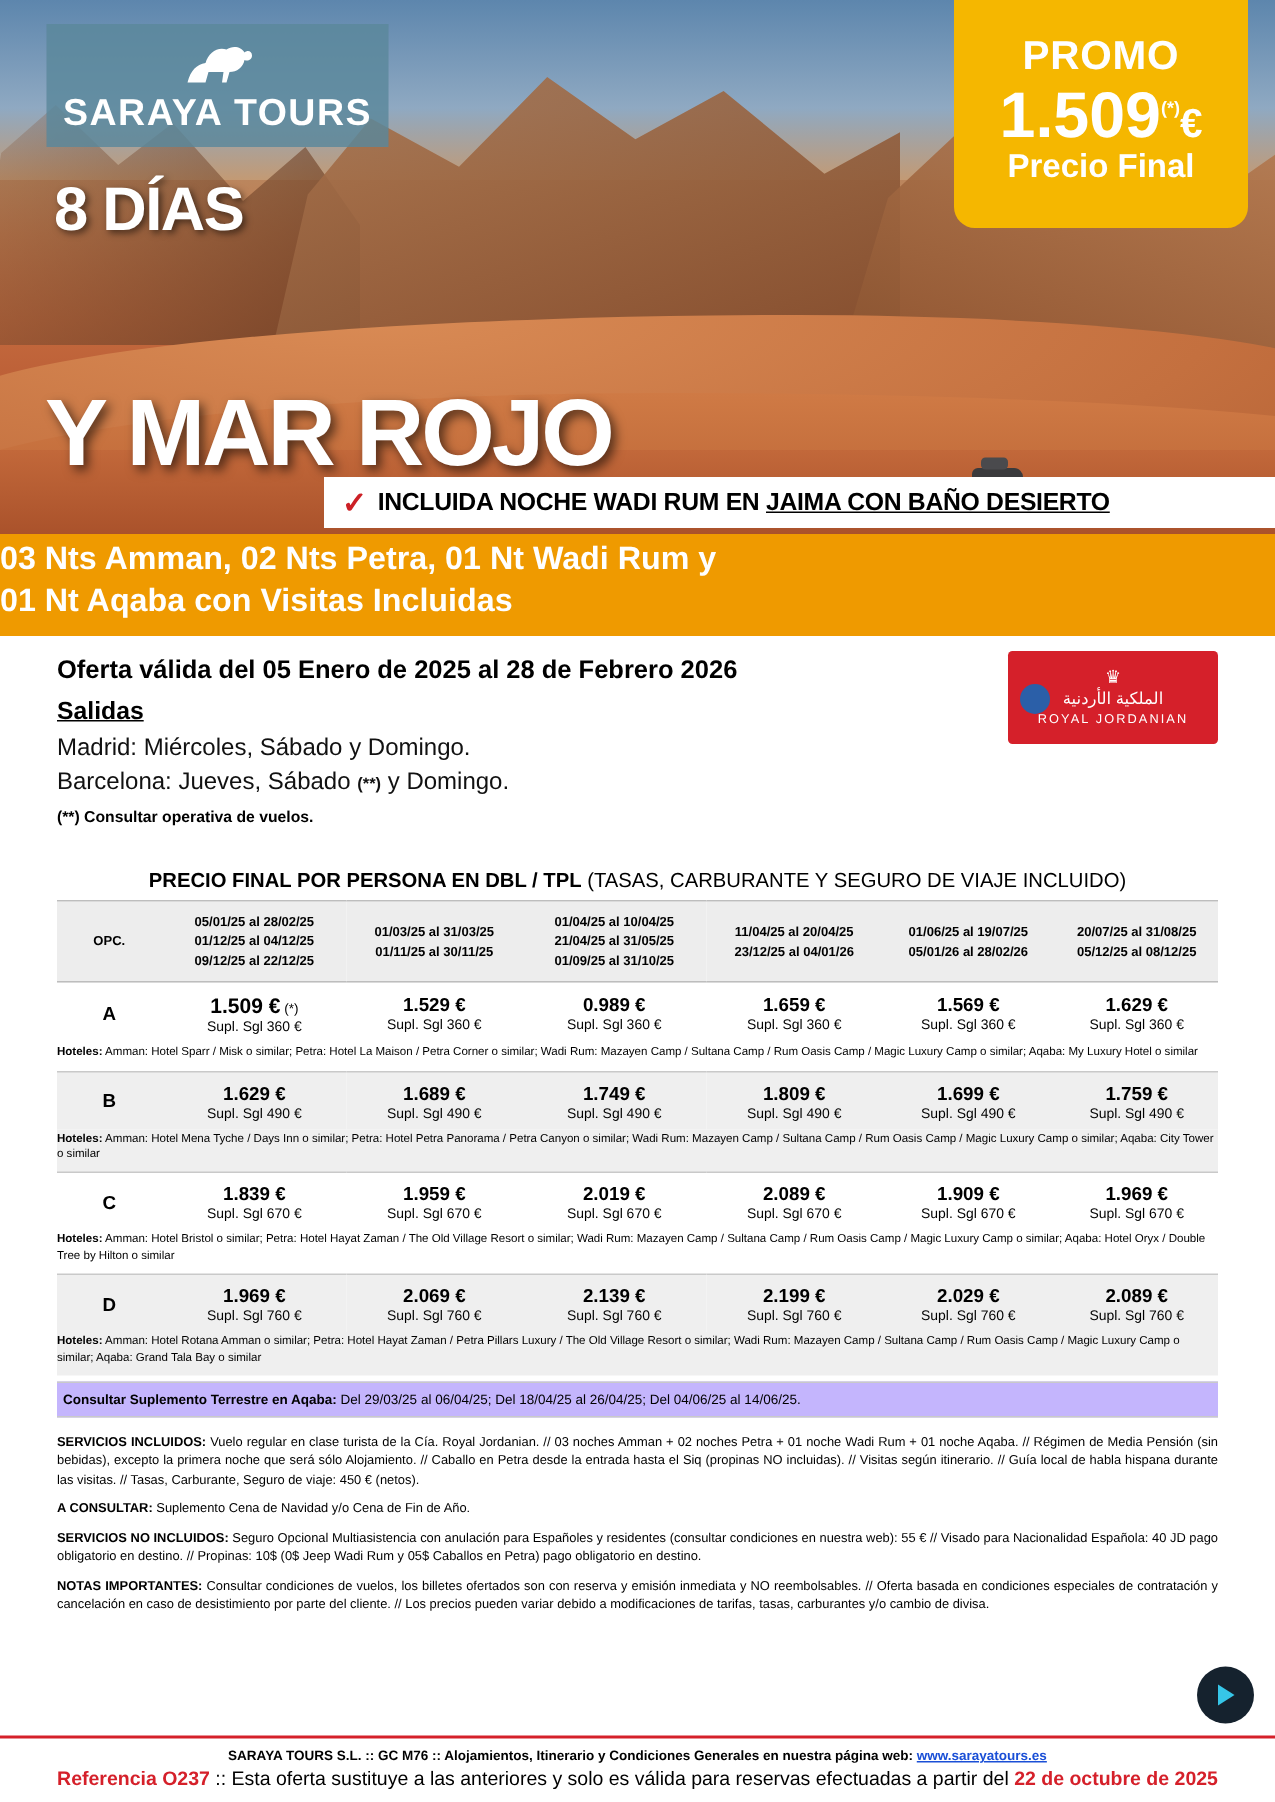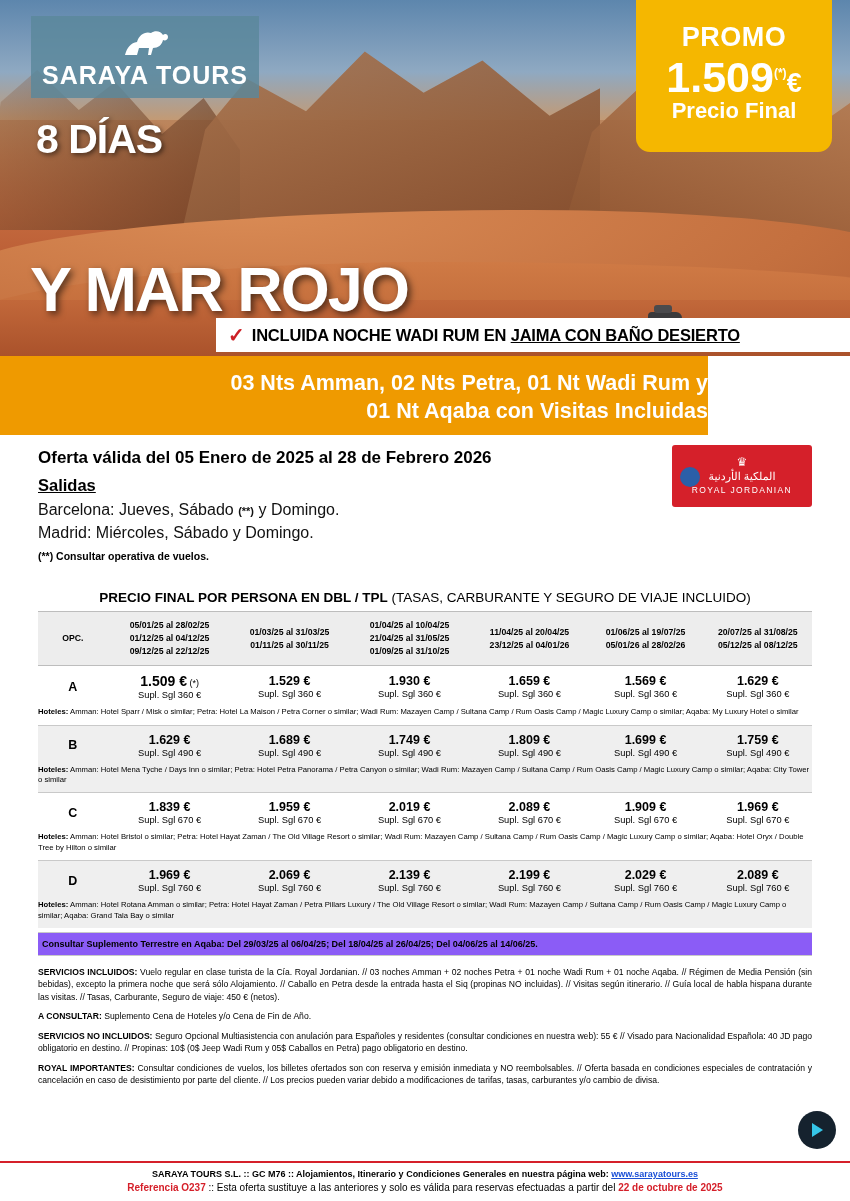--- a/index.html
+++ b/index.html
@@ -102,22 +102,22 @@
     background:#ffffff;
     display:flex; align-items:center;
     padding-left:12px;
   }
   .check-mark { color:#cc2026; font-size:20px; font-weight:bold; margin-right:7px; }
   .check-text { font-size:16.5px; font-weight:bold; color:#000; letter-spacing:-.2px; }
   .check-text .u { text-decoration: underline; }
 
   
   .orange-strip {
-    width:708px; background:#ef9a00; color:#ffffff;
-    text-align:right; padding:13px 0 9px;
+    width:850px; background:#ef9a00; color:#ffffff;
+    text-align:left; padding:2px 0 9px;
   }
   .orange-strip div { font-size:21.5px; font-weight:bold; line-height:1.32; }
 
   
   .content { padding: 13px 38px 0 38px; position:relative; }
   .valid { font-size:17px; font-weight:bold; color:#000; margin-bottom:8px; }
   .salidas { font-size:16.5px; font-weight:bold; text-decoration:underline; margin-bottom:3px; }
   .dep-line { font-size:16px; color:#111; line-height:1.45; }
   .dep-line .sm { font-size:11px; font-weight:bold; }
   .consult-note { font-size:10.5px; font-weight:bold; margin-top:6px; }
@@ -157,39 +157,39 @@
   .rate-row .big { font-size:14px; }
   .rate-row .ast { font-size:9px; font-weight:normal; }
   .hotels-row td {
     font-size:7.7px; line-height:1.35; padding:1px 0 7px; color:#000;
   }
   .hotels-row b { font-size:7.7px; }
   .band-grey { background:#efefef; }
   .rowsep { border-top:1px solid #c9c9c9; }
 
   .terrestre {
-    font-size:9px; font-weight:bold; padding:6px 0 6px 4px;
+    font-size:9px; font-weight:normal; padding:6px 0 6px 4px;
     border-top:1px solid #c9c9c9; border-bottom:1px solid #c9c9c9;
-    background:#8b5cf6; margin-top:4px;
+    background:#c4b5fd; margin-top:4px;
   }
 
   
   .legal { margin-top:10px; font-size:8.6px; line-height:1.45; color:#000; text-align:justify; }
   .legal p { margin-bottom:7px; }
   .legal b { font-weight:bold; }
 
   
   .footer {
     position:absolute; left:0; bottom:0; width:850px;
     border-top:2px solid #d5202a;
     padding:6px 0 8px; text-align:center;
   }
   .footer .l1 { font-size:9px; font-weight:bold; color:#000; }
   .footer .l1 a { color:#1a4fd6; }
-  .footer .l2 { font-size:10px; margin-top:3px; color:#000; }
+  .footer .l2 { font-size:13px; margin-top:3px; color:#000; }
   .footer .l2 .ref { color:#d5202a; font-weight:bold; }
   .footer .l2 .red { color:#d5202a; font-weight:bold; }
 
   .fab {
     position:absolute; right:14px; bottom:52px; width:38px; height:38px;
     border-radius:50%; background:#15222e;
     display:flex; align-items:center; justify-content:center;
   }
   .fab .tri { width:0;height:0;border-left:11px solid #36c6e8;border-top:7px solid transparent;border-bottom:7px solid transparent; }
 </style>
@@ -239,22 +239,22 @@
 
   <div class="rj-logo">
     <div class="rj-circle"></div>
     <div class="rj-crown">♛</div>
     <div class="rj-ar">الملكية الأردنية</div>
     <div class="rj-en">ROYAL JORDANIAN</div>
   </div>
 
   <div class="valid">Oferta válida del 05 Enero de 2025 al 28 de Febrero 2026</div>
   <div class="salidas">Salidas</div>
+  <div class="dep-line">Madrid: Miércoles, Sábado y Domingo.</div>
   <div class="dep-line"><span>Barcelona: Jueves, Sábado </span><span class="sm">(**)</span><span> y Domingo.</span></div>
-  <div class="dep-line">Madrid: Miércoles, Sábado y Domingo.</div>
   <div class="consult-note">(**) Consultar operativa de vuelos.</div>
 
   <div class="price-head"><b>PRECIO FINAL POR PERSONA EN DBL / TPL</b><span> (TASAS, CARBURANTE Y SEGURO DE VIAJE INCLUIDO)</span></div>
 
   <table class="tbl">
     <colgroup>
       <col style="width:9%">
         <col style="width:16%">
         <col style="width:15%">
         <col style="width:16%">
@@ -269,21 +269,21 @@
           <td>01/03/25 al 31/03/25<br>01/11/25 al 30/11/25</td>
           <td>01/04/25 al 10/04/25<br>21/04/25 al 31/05/25<br>01/09/25 al 31/10/25</td>
           <td>11/04/25 al 20/04/25<br>23/12/25 al 04/01/26</td>
           <td>01/06/25 al 19/07/25<br>05/01/26 al 28/02/26</td>
           <td>20/07/25 al 31/08/25<br>05/12/25 al 08/12/25</td>
         </tr>
         <tr class="rate-row">
           <td class="opt">A</td>
           <td><span class="big">1.509 €</span><span class="ast"> (*)</span><span class="sup">Supl. Sgl 360 €</span></td>
           <td><span>1.529 €</span><span class="sup">Supl. Sgl 360 €</span></td>
-          <td><span>1.930 €</span><span class="sup">Supl. Sgl 360 €</span></td>
+          <td><span>0.989 €</span><span class="sup">Supl. Sgl 360 €</span></td>
           <td><span>1.659 €</span><span class="sup">Supl. Sgl 360 €</span></td>
           <td><span>1.569 €</span><span class="sup">Supl. Sgl 360 €</span></td>
           <td><span>1.629 €</span><span class="sup">Supl. Sgl 360 €</span></td>
         </tr>
         <tr class="hotels-row">
           <td colspan="7"><b>Hoteles:</b><span> Amman: Hotel Sparr / Misk o similar; Petra: Hotel La Maison / Petra Corner o similar; Wadi Rum: Mazayen Camp / Sultana Camp / Rum Oasis Camp / Magic Luxury Camp o similar; Aqaba: My Luxury Hotel o similar</span></td>
         </tr>
         <tr class="rate-row band-grey rowsep">
           <td class="opt">B</td>
           <td><span>1.629 €</span><span class="sup">Supl. Sgl 490 €</span></td>
@@ -320,23 +320,23 @@
         <tr class="hotels-row band-grey">
           <td colspan="7"><b>Hoteles:</b><span> Amman: Hotel Rotana Amman o similar; Petra: Hotel Hayat Zaman / Petra Pillars Luxury / The Old Village Resort o similar; Wadi Rum: Mazayen Camp / Sultana Camp / Rum Oasis Camp / Magic Luxury Camp o similar; Aqaba: Grand Tala Bay o similar</span></td>
         </tr>
       </tbody>
   </table>
 
   <div class="terrestre"><b>Consultar Suplemento Terrestre en Aqaba:</b><span> Del 29/03/25 al 06/04/25; Del 18/04/25 al 26/04/25; Del 04/06/25 al 14/06/25.</span></div>
 
   <div class="legal">
     <p><b>SERVICIOS INCLUIDOS:</b><span> Vuelo regular en clase turista de la Cía. Royal Jordanian. // 03 noches Amman + 02 noches Petra + 01 noche Wadi Rum + 01 noche Aqaba. // Régimen de Media Pensión (sin bebidas), excepto la primera noche que será sólo Alojamiento. // Caballo en Petra desde la entrada hasta el Siq (propinas NO incluidas). // Visitas según itinerario. // Guía local de habla hispana durante las visitas. // Tasas, Carburante, Seguro de viaje: 450 € (netos).</span></p>
-    <p><b>A CONSULTAR:</b><span> Suplemento Cena de Hoteles y/o Cena de Fin de Año.</span></p>
+    <p><b>A CONSULTAR:</b><span> Suplemento Cena de Navidad y/o Cena de Fin de Año.</span></p>
     <p><b>SERVICIOS NO INCLUIDOS:</b><span> Seguro Opcional Multiasistencia con anulación para Españoles y residentes (consultar condiciones en nuestra web): 55 € // Visado para Nacionalidad Española: 40 JD pago obligatorio en destino. // Propinas: 10$ (0$ Jeep Wadi Rum y 05$ Caballos en Petra) pago obligatorio en destino.</span></p>
-    <p><b>ROYAL IMPORTANTES:</b><span> Consultar condiciones de vuelos, los billetes ofertados son con reserva y emisión inmediata y NO reembolsables. // Oferta basada en condiciones especiales de contratación y cancelación en caso de desistimiento por parte del cliente. // Los precios pueden variar debido a modificaciones de tarifas, tasas, carburantes y/o cambio de divisa.</span></p>
+    <p><b>NOTAS IMPORTANTES:</b><span> Consultar condiciones de vuelos, los billetes ofertados son con reserva y emisión inmediata y NO reembolsables. // Oferta basada en condiciones especiales de contratación y cancelación en caso de desistimiento por parte del cliente. // Los precios pueden variar debido a modificaciones de tarifas, tasas, carburantes y/o cambio de divisa.</span></p>
   </div>
 </div>
 
 <div class="fab">
   <span class="tri"></span>
 </div>
 
 <div class="footer">
   <div class="l1"><span>SARAYA TOURS S.L. :: GC M76 ::  Alojamientos, Itinerario y Condiciones Generales en nuestra página web:  </span><a href="#">www.sarayatours.es</a></div>
   <div class="l2"><span class="ref">Referencia O237</span><span> :: Esta oferta sustituye a las anteriores y solo es válida para reservas efectuadas a partir del </span><span class="red">22 de octubre de 2025</span></div>

